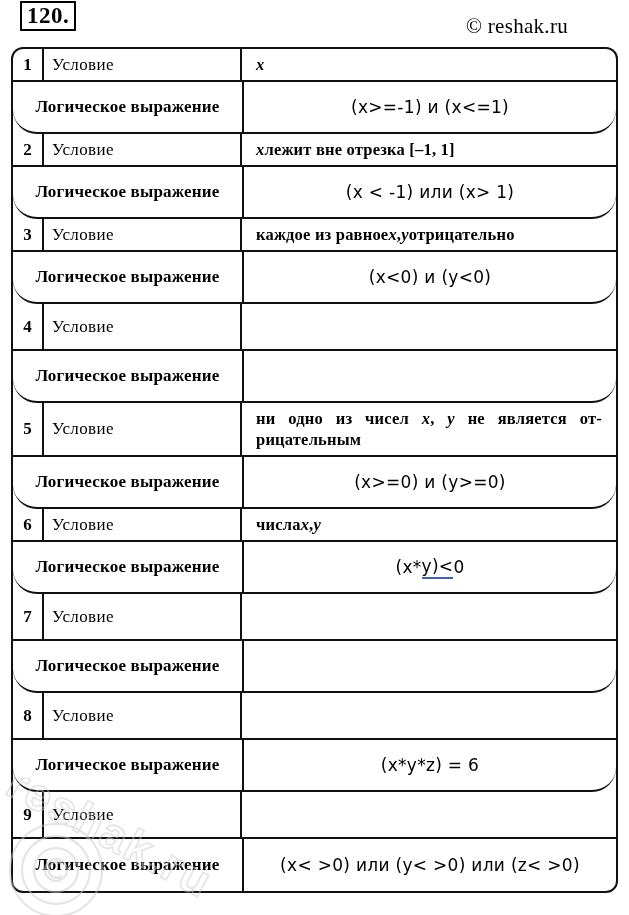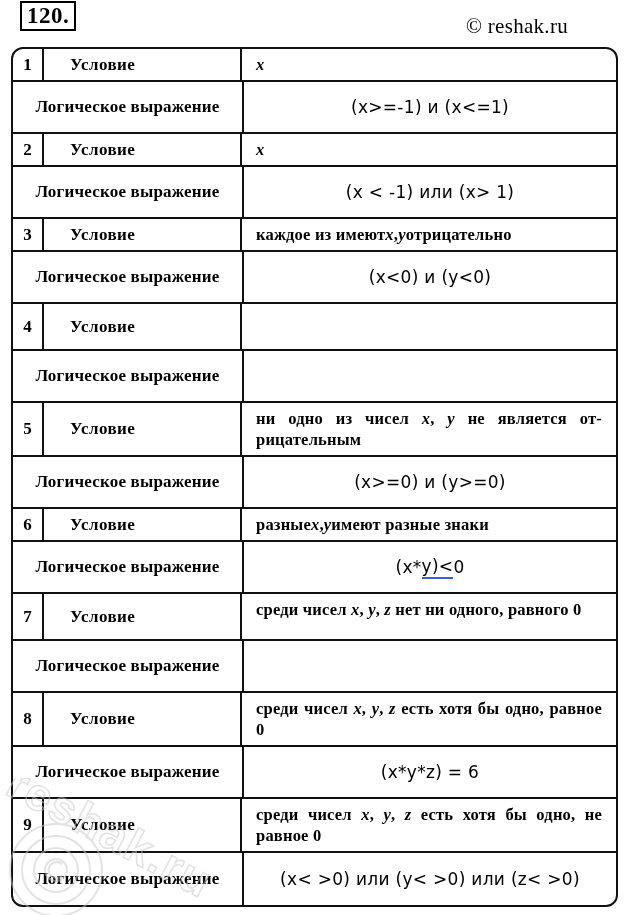--- a/index.html
+++ b/index.html
@@ -81,22 +81,22 @@
     font-weight: bold;
     font-size: 17px;
   }
   .row-cond .lbl-cell {
     flex: 0 0 198px;
     width: 198px;
     box-sizing: border-box;
     border-right: 2px solid #111;
     display: flex;
     align-items: center;
-    padding-left: 26px;
-    font-weight: bold;
+    padding-left: 8px;
+    font-weight: normal;
     font-size: 17px;
     letter-spacing: 0.4px;
   }
   .row-cond .cond-cell {
     flex: 1 1 auto;
     box-sizing: border-box;
     padding: 5px 14px 5px 14px;
     font-weight: bold;
     font-size: 16.5px;
     line-height: 21px;
@@ -132,21 +132,21 @@
     display: flex;
     align-items: center;
     justify-content: center;
     font-family: "DejaVu Sans", sans-serif;
     font-size: 17px;
     letter-spacing: 0.3px;
     padding: 10px 10px;
   }
   .row-cond { min-height: 33px; }
   .row-cond.tall { min-height: 47px; }
-  .row-expr { min-height: 52px; }
+  .row-expr { min-height: 52px; border-radius: 24px; }
 
   .sp-underline {
     border-bottom: 2px solid #3a5fcd;
     padding-bottom: 1px;
   }
 
   
   #watermark {
     position: absolute;
     left: -6px;
@@ -176,31 +176,32 @@
     </div>
     <div class="trow row-expr">
       <div class="expr-lbl">Логическое выражение</div>
       <div class="expr-val">(x&gt;=-1) и (x&lt;=1)</div>
     </div>
     <div class="trow row-cond">
       <div class="num-cell">2</div>
       <div class="lbl-cell">Условие</div>
       <div class="cond-cell single">
         <i>x</i>
+        <span> лежит вне отрезка [–1, 1]</span>
       </div>
     </div>
     <div class="trow row-expr">
       <div class="expr-lbl">Логическое выражение</div>
       <div class="expr-val">(x &lt; -1) или (x&gt; 1)</div>
     </div>
     <div class="trow row-cond">
       <div class="num-cell">3</div>
       <div class="lbl-cell">Условие</div>
       <div class="cond-cell single">
-        <span>каждое из имеют </span>
+        <span>каждое из равное </span>
         <i>x</i>
         <span>, </span>
         <i>y</i>
         <span> отрицательно</span>
       </div>
     </div>
     <div class="trow row-expr">
       <div class="expr-lbl">Логическое выражение</div>
       <div class="expr-val">(x&lt;0) и (y&lt;0)</div>
     </div>
@@ -217,56 +218,52 @@
       <div class="cond-cell"><span>ни одно из чисел </span><i>x</i><span>, </span><i>y</i><span> не является от-рицательным</span></div>
     </div>
     <div class="trow row-expr">
       <div class="expr-lbl">Логическое выражение</div>
       <div class="expr-val">(x&gt;=0) и (y&gt;=0)</div>
     </div>
     <div class="trow row-cond">
       <div class="num-cell">6</div>
       <div class="lbl-cell">Условие</div>
       <div class="cond-cell single">
-        <span>разные </span>
+        <span>числа </span>
         <i>x</i>
         <span>, </span>
         <i>y</i>
-        <span> имеют разные знаки</span>
       </div>
     </div>
     <div class="trow row-expr">
       <div class="expr-lbl">Логическое выражение</div>
       <div class="expr-val">
         <span>(x*</span>
         <span class="sp-underline">y)&lt;</span>
         <span>0</span>
       </div>
     </div>
     <div class="trow row-cond tall">
       <div class="num-cell">7</div>
       <div class="lbl-cell">Условие</div>
-      <div class="cond-cell"><span>среди чисел </span><i>x</i><span>, </span><i>y</i><span>, </span><i>z</i><span> нет ни одного, равного 0</span></div>
     </div>
     <div class="trow row-expr">
       <div class="expr-lbl">Логическое выражение</div>
     </div>
     <div class="trow row-cond tall">
       <div class="num-cell">8</div>
       <div class="lbl-cell">Условие</div>
-      <div class="cond-cell"><span>среди чисел </span><i>x</i><span>, </span><i>y</i><span>, </span><i>z</i><span> есть хотя бы одно, равное 0</span></div>
     </div>
     <div class="trow row-expr">
       <div class="expr-lbl">Логическое выражение</div>
       <div class="expr-val">(x*y*z) = 6</div>
     </div>
     <div class="trow row-cond tall">
       <div class="num-cell">9</div>
       <div class="lbl-cell">Условие</div>
-      <div class="cond-cell"><span>среди чисел </span><i>x</i><span>, </span><i>y</i><span>, </span><i>z</i><span> есть хотя бы одно, не равное 0</span></div>
     </div>
     <div class="trow row-expr last">
       <div class="expr-lbl">Логическое выражение</div>
       <div class="expr-val">(x&lt; &gt;0) или (y&lt; &gt;0) или (z&lt; &gt;0)</div>
     </div>
   </div>
 
 <div id="watermark">
   <svg width="220" height="140" viewBox="0 0 220 140" xmlns="http://www.w3.org/2000/svg">
     <g fill="none" stroke="#c9c9c9" stroke-width="2">

